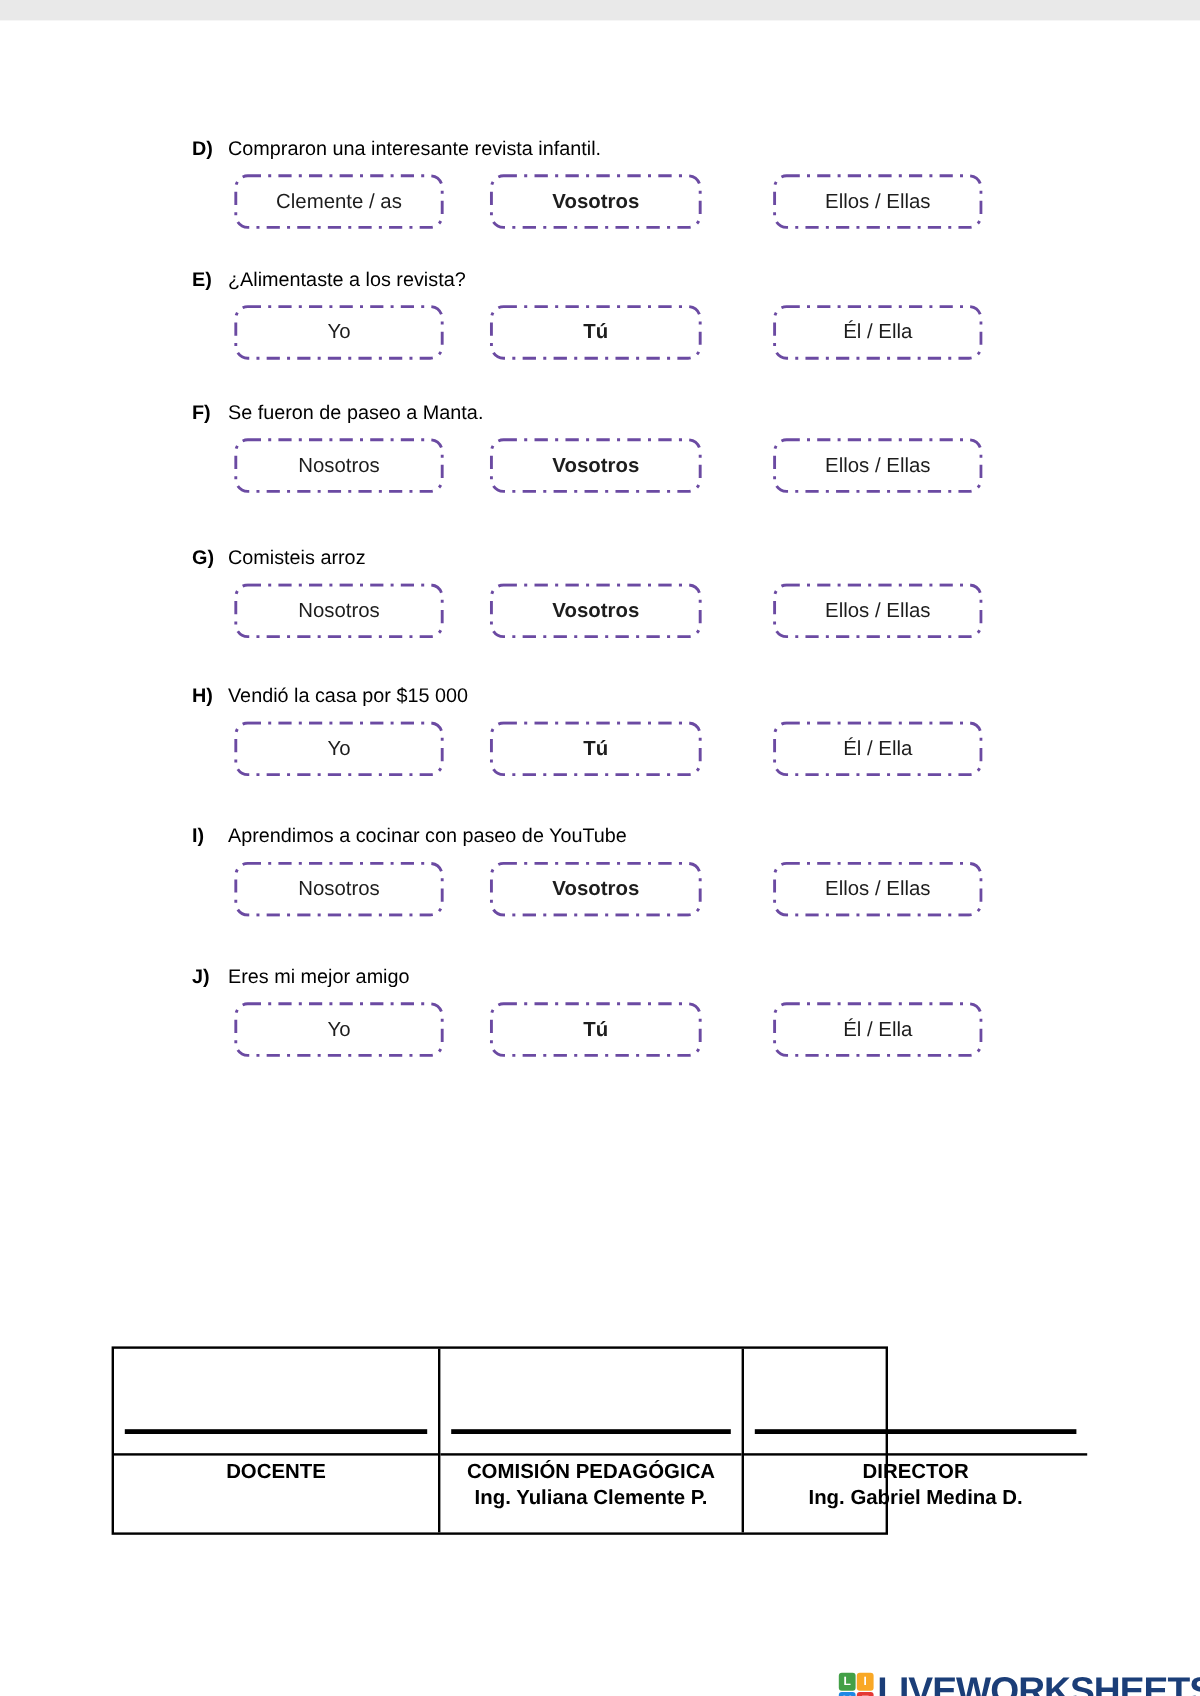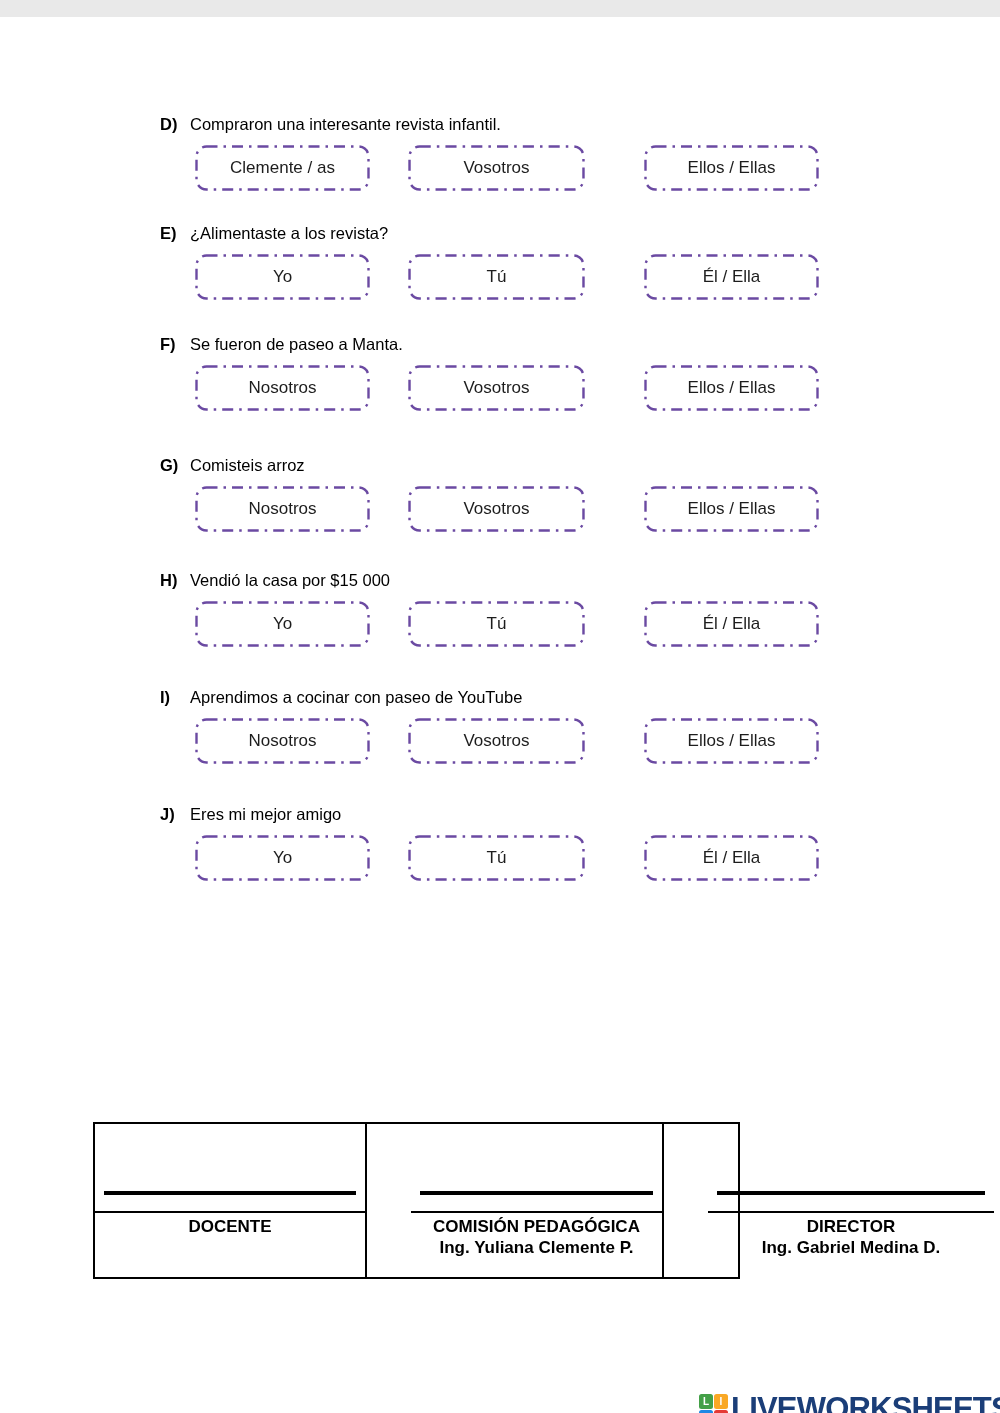--- a/index.html
+++ b/index.html
@@ -15,33 +15,32 @@
   }
 
   
   .question { position:absolute; left:0; width:100%; }
   .q-line { position:absolute; left:160px; top:0; white-space:nowrap; font-size:16.5px; line-height:22px; }
   .q-letter { font-weight:bold; display:inline-block; min-width:30px; }
   .q-sentence { }
   .q-options { position:absolute; top:32px; left:0; right:0; height:46px; }
   .opt { position:absolute; top:0; height:46px; display:flex; align-items:center; justify-content:center; cursor:pointer; }
   .opt.c1 { left:195px; width:175px; }
-  .opt.c2 { left:408px; width:177px; }
+  .opt.c2 { left:408px; width:177px;font-weight:bold; }
   .opt.c3 { left:644px; width:175px; }
   .opt-border { position:absolute; inset:0; width:100%; height:100%; pointer-events:none; }
   .opt-label { position:relative; font-size:17px; color:#1d1d1d; }
 
   
   .sig-table {
     position:absolute; left:93px; top:1105px;
     width:647px; height:157px;
     border:2px solid #000;
     display:grid;
     grid-template-columns:272px 253px 286px;
-    gap:44px;
   }
   .sig-col { display:flex; flex-direction:column; border-right:2px solid #000; }
   .sig-col:last-child { border-right:none; }
   .sig-top { height:89px; border-bottom:2px solid #000; display:flex; align-items:flex-end; padding:0 9px 16px 9px; }
   .sig-line { flex:1; height:4px; background:#000; }
   .sig-names { flex:1; text-align:center; padding-top:3px; font-weight:bold; font-size:17px; line-height:21px; }
   .sig-title { }
   .sig-name { }
   .sig-col.first .sig-name { max-width:212px; margin:0 auto; }
 

